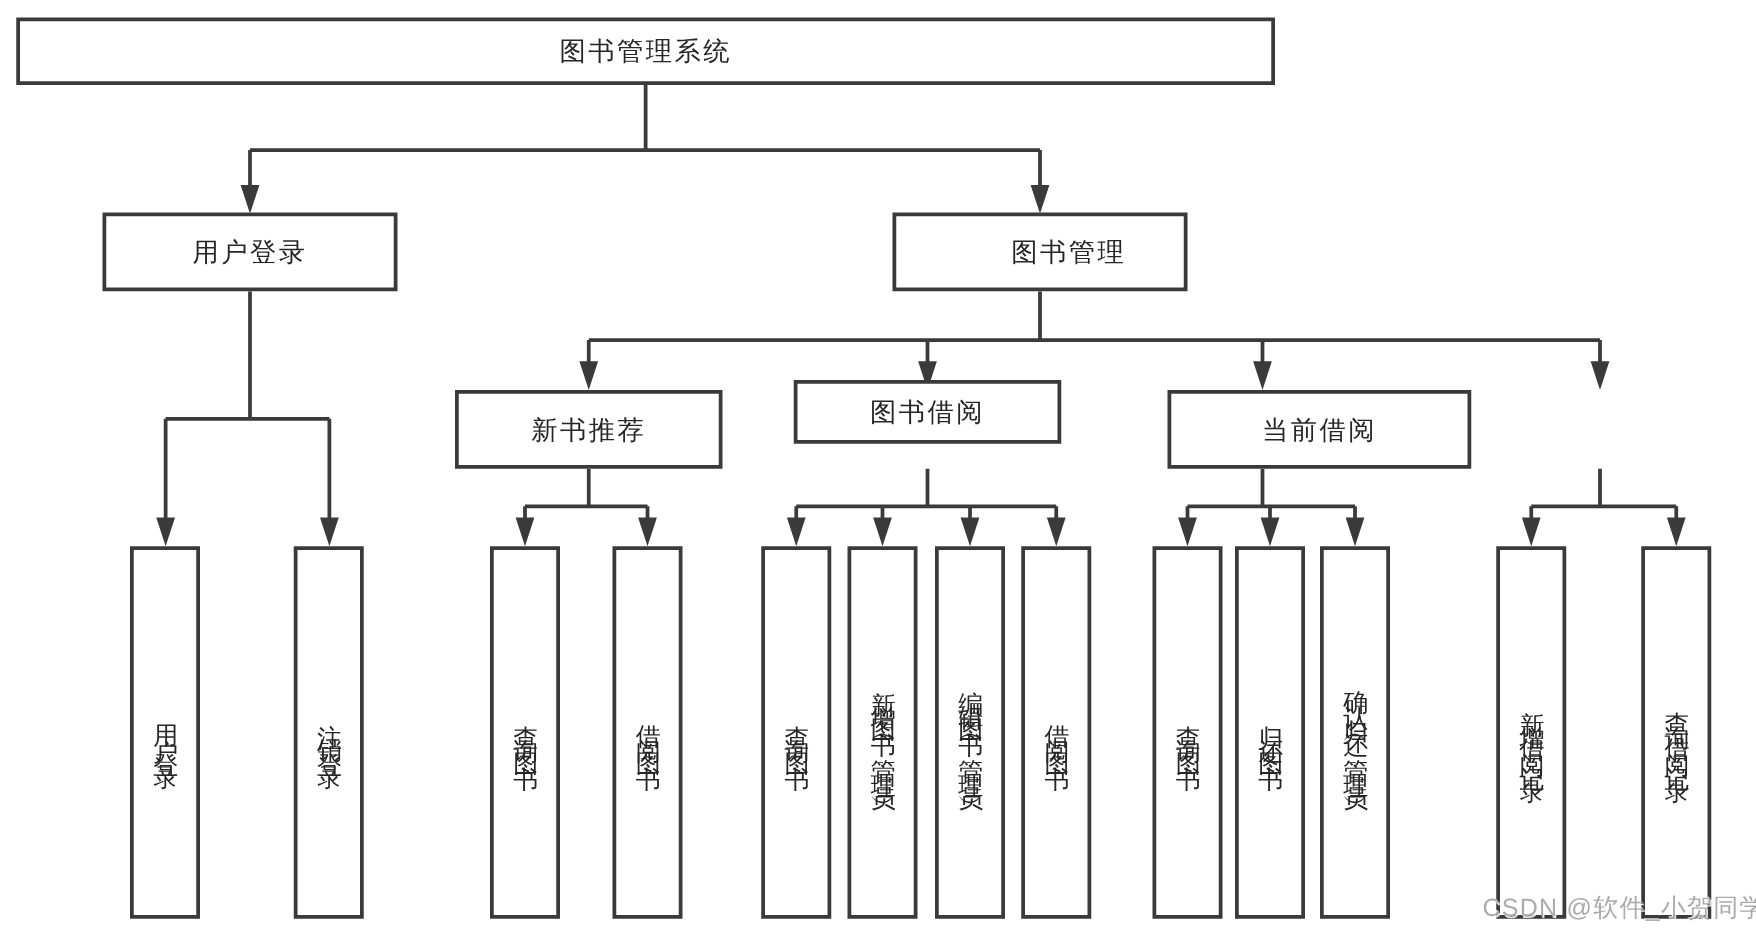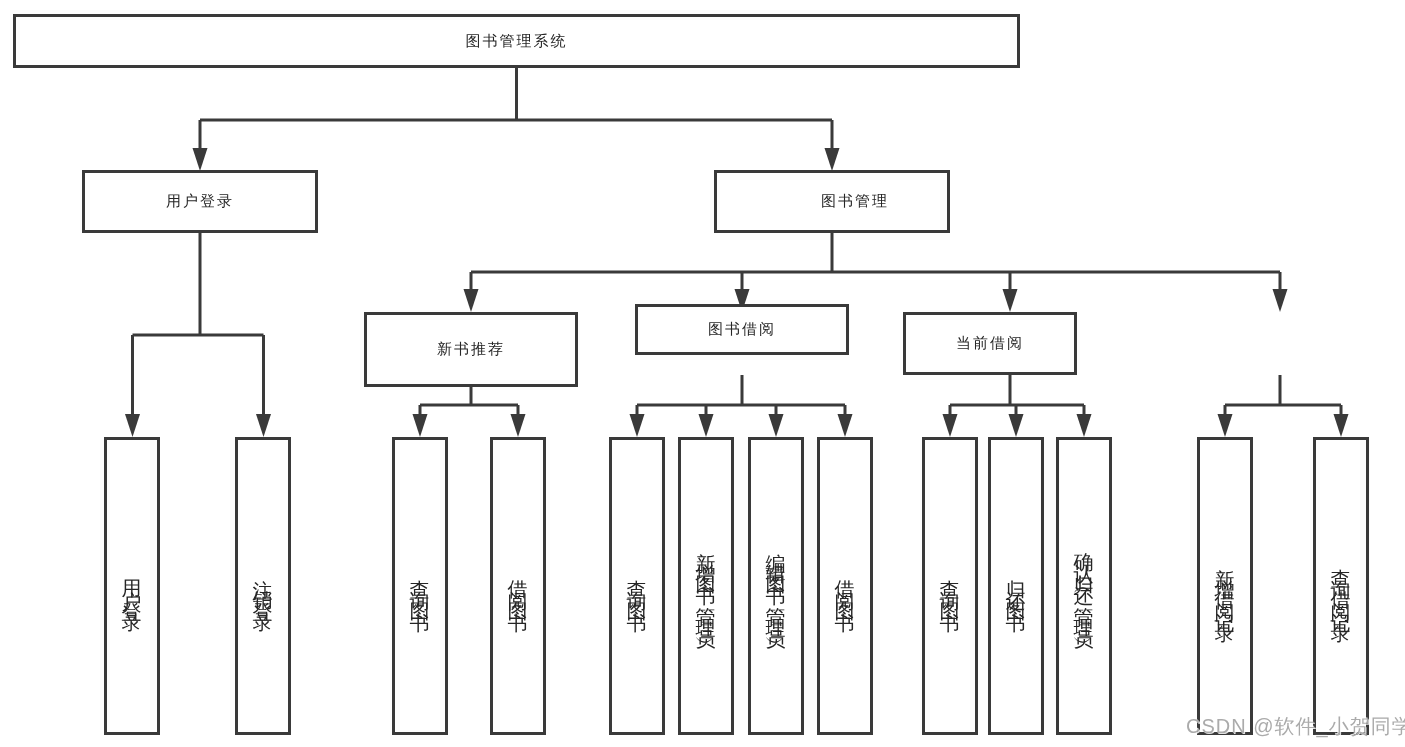--- a/index.html
+++ b/index.html
@@ -18,21 +18,21 @@
   .canvas { position: relative; width: 1405px; height: 747px; }
   .connector { position: absolute; left: 0; top: 0; width: 1405px; height: 747px; pointer-events: none; }
   .connector path { stroke: var(--line-color); stroke-width: 3; fill: none; }
   .connector polygon { fill: var(--line-color); stroke: none; }
   .node {
     position: absolute;
     border: 3px solid var(--line-color);
     background: var(--bg-color);
     display: flex; align-items: center; justify-content: center;
     color: var(--text-color);
-    font-size: 15px;
+    font-size: 21px;
     letter-spacing: 2px;
     text-align: center;
   }
   .leaf { font-size: 20px; letter-spacing: 0; }
   .leaf .vtext {
     writing-mode: vertical-rl;
     line-height: 1;
     letter-spacing: 11px;
     white-space: nowrap;
   }
@@ -98,27 +98,27 @@
     <span>图书管理系统</span>
   </div>
 
   <div class="node" style="left:82px; top:170px; width:236px; height:63px;">
     <span>用户登录</span>
   </div>
   <div class="node" style="left:714px; top:170px; width:236px; height:63px;padding-left:46px;">
     <span>图书管理</span>
   </div>
 
-  <div class="node" style="left:364px; top:312px; width:214px; height:75px;">
+  <div class="node" style="left:364px; top:312px; width:214px; height:63px;">
     <span>新书推荐</span>
   </div>
   <div class="node" style="left:635px; top:304px; width:214px; height:51px;">
     <span>图书借阅</span>
   </div>
-  <div class="node" style="left:903px; top:312px; width:174px; height:63px;">
+  <div class="node" style="left:934px; top:312px; width:243px; height:63px;">
     <span>当前借阅</span>
   </div>
 
   <div class="node leaf" style="left:104px; top:437px; width:56px; height:298px;">
     <span class="vtext">用户登录</span>
   </div>
   <div class="node leaf" style="left:235px; top:437px; width:56px; height:298px;">
     <span class="vtext">注销登录</span>
   </div>
 

